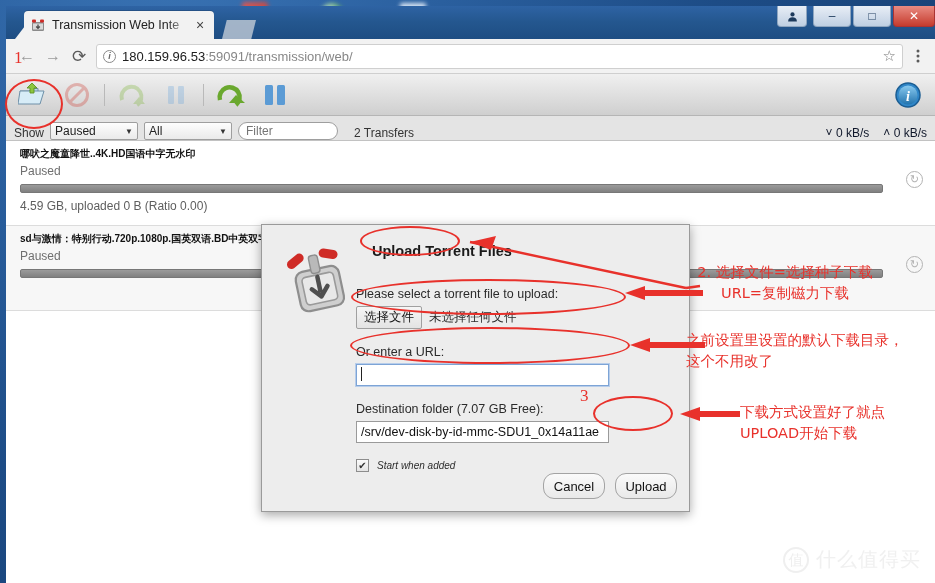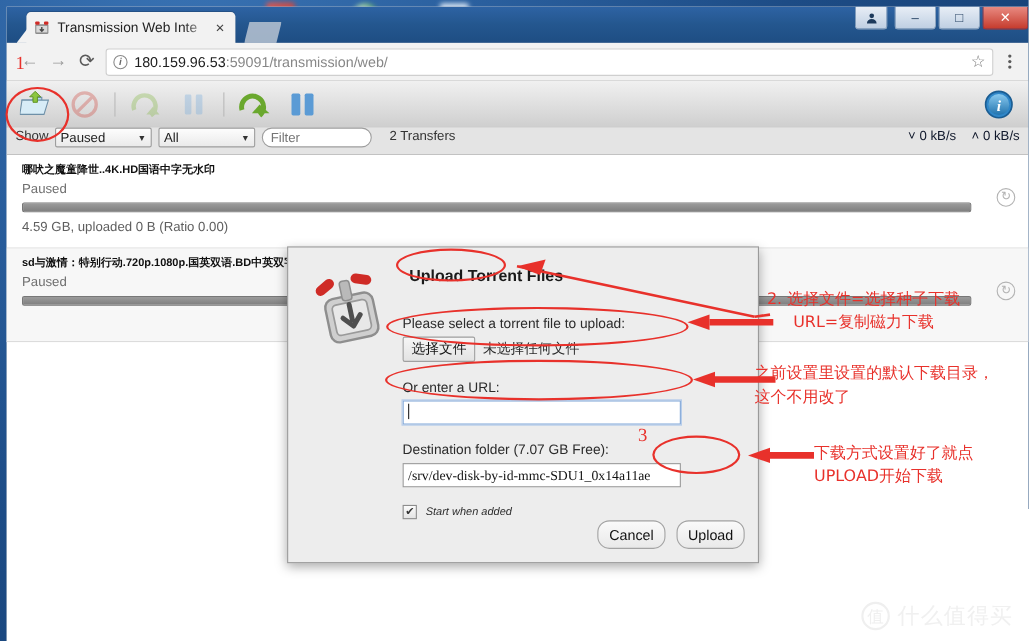--- a/index.html
+++ b/index.html
@@ -102,21 +102,21 @@
     border-bottom:1px solid #b5b5b5;
     display:flex; align-items:center; padding-left:8px; gap:6px;
   }
   .tb { width:38px; height:34px; display:flex; align-items:center; justify-content:center; }
   .tbsep { width:1px; height:22px; background:#b9b9b9; margin:0 2px; }
   .info-btn { margin-left:auto; margin-right:12px; width:30px; height:30px; }
 
   #filterbar {
     position:relative; height:25px; background:#e4e4e4;
     border-bottom:1px solid #c2c2c2;
-    display:flex; align-items:flex-start; padding:0 8px; gap:6px; font-size:12px; color:#333;
+    display:flex; align-items:flex-end; padding:0 8px; gap:6px; font-size:12px; color:#333;
   }
   .sel {
     height:18px; background:linear-gradient(to bottom,#fdfdfd,#eaeaea);
     border:1px solid #9e9e9e; border-radius:2px;
     display:flex; align-items:center; padding:0 4px; font-size:12px; color:#222;
     min-width:88px; justify-content:space-between;
   }
   .sel .caret { font-size:8px; color:#333; margin-left:8px; }
   .filter-input {
     height:18px; width:100px; background:#fff; border:1px solid #9e9e9e;
@@ -145,32 +145,32 @@
 
   
   #dialog {
     position:absolute; left:255px; top:150px; width:429px; height:288px;
     background:#ededed; border:1px solid #9a9a9a;
     box-shadow:0 3px 10px rgba(0,0,0,.35);
     z-index:40;
   }
   #dlg-logo { position:absolute; left:18px; top:18px; width:74px; height:74px; }
   .dlg-title { position:absolute; left:110px; top:18px; font-size:14.5px; font-weight:bold; color:#1a1a1a; }
-  .dlg-body { position:absolute; left:104px; top:62px; right:14px; }
+  .dlg-body { position:absolute; left:94px; top:62px; right:14px; }
   .dlg-label { font-size:12.5px; color:#2b2b2b; margin-bottom:5px; }
   .file-row { display:flex; align-items:center; gap:7px; margin-bottom:16px; }
   .file-btn {
     font-size:12.5px; color:#111; background:linear-gradient(to bottom,#f6f6f6,#e3e3e3);
     border:1px solid #a0a0a0; border-radius:2px; padding:2px 7px;
   }
   .file-none { font-size:12.5px; color:#2b2b2b; }
   .txtinput {
     width:253px; height:22px; background:#fff; border:1px solid #7da4d6;
     outline:1px solid #b7cdea; font-size:12.5px; color:#111; padding:0 4px; line-height:20px;
-    margin-bottom:16px; position:relative;font-family:Liberation Serif, serif;
+    margin-bottom:16px; position:relative;
   }
   .txtinput.plain { border:1px solid #9a9a9a; outline:none; }
   .caret-bar {
     display:inline-block; width:1px; height:14px; background:#222; vertical-align:-2px;
     animation: blink 1.1s steps(1,end) infinite;
   }
   @keyframes blink { 50% { opacity:0; } }
   .chk-row { display:flex; align-items:center; gap:8px; margin-top:2px; }
   .chkbox {
     width:13px; height:13px; border:1px solid #8d8d8d; background:linear-gradient(to bottom,#fbfbfb,#e4e4e4);

